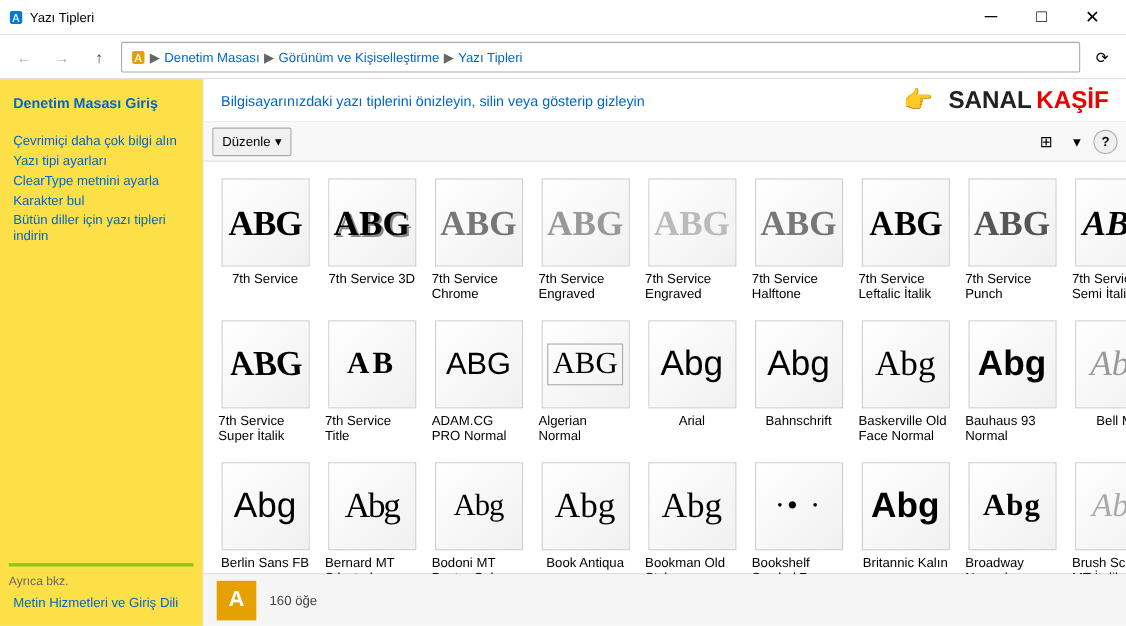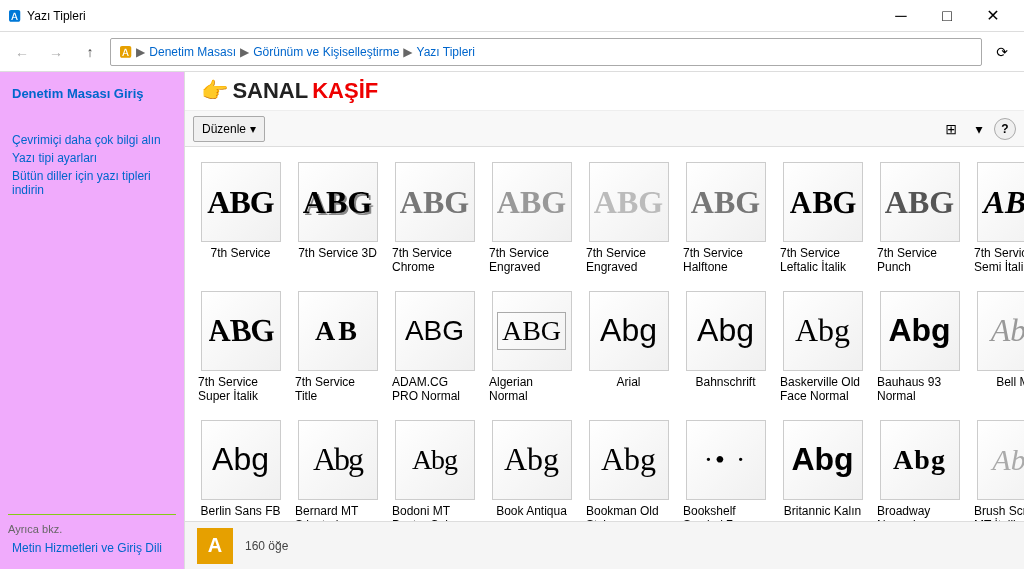--- a/index.html
+++ b/index.html
@@ -57,31 +57,31 @@
     .refresh-btn {
       width: 28px; height: 28px; border: none; background: transparent;
       cursor: pointer; font-size: 14px; display: flex; align-items: center; justify-content: center;
     }
 
     
     .main-layout { display: flex; height: calc(569px - 72px); }
 
     
     .sidebar {
-      width: 185px; background: #f0abfc; padding: 12px 8px;
+      width: 185px; background: #fde047; padding: 12px 8px;
       border-right: 1px solid #ddd; flex-shrink: 0;
-      display: flex; flex-direction: column; gap: 16px;
+      display: flex; flex-direction: column; gap: 4px;
     }
     .sidebar-link {
       color: #0066cc; text-decoration: none; font-size: 12px;
       padding: 2px 4px; cursor: pointer; display: block;
     }
     .sidebar-link.primary { font-size: 13px; font-weight: 600; margin-bottom: 6px; }
     .sidebar-section { margin-top: 6px; }
-    .also-see { margin-top: auto; padding-top: 8px; border-top: 1px solid #84cc16; }
+    .also-see { margin-top: auto; padding-top: 8px; border-top: 3px solid #84cc16; }
     .also-see-title { font-size: 11px; color: #666; margin-bottom: 4px; }
 
     
     .content-area { flex: 1; display: flex; flex-direction: column; background: #fff; overflow: hidden; }
 
     
     .content-toolbar {
       height: 36px; display: flex; align-items: center; padding: 4px 8px;
       border-bottom: 1px solid #ddd; gap: 8px; background: #f8f8f8;
     }
@@ -157,21 +157,21 @@
     
     .banner-section {
       display: flex; align-items: center; justify-content: space-between;
       padding: 6px 16px; border-bottom: 1px solid #eee;
     }
     .banner-text { color: #0066cc; font-size: 13px; }
     .logo-brand {
       display: flex; align-items: center; gap: 4px;
     }
     .logo-hand { font-size: 22px; }
-    .logo-text-sanal { color: #222; font-weight: 900; font-size: 22px; }
+    .logo-text-sanal { color: #222; font-weight: 900; font-size: 22px; margin-left: 10px; }
     .logo-text-kasif { color: #e00; font-weight: 700; font-size: 22px; }
   </style>
 </head>
 <body>
 
 <div class="title-bar">
   <div class="title-bar-left">
     <span class="title-bar-icon">🅰</span>
     <span>Yazı Tipleri</span>
   </div>
@@ -198,31 +198,34 @@
   <button class="refresh-btn">⟳</button>
 </div>
 
 <div class="main-layout">
 
   <div class="sidebar">
     <a class="sidebar-link primary">Denetim Masası Giriş</a>
     <div class="sidebar-section">
       <a class="sidebar-link">Çevrimiçi daha çok bilgi alın</a>
       <a class="sidebar-link">Yazı tipi ayarları</a>
+      <a class="sidebar-link">ClearType metnini ayarla</a>
+      <a class="sidebar-link">Karakter bul</a>
       <a class="sidebar-link">Bütün diller için yazı tipleri indirin</a>
     </div>
     <div class="also-see">
       <div class="also-see-title">Ayrıca bkz.</div>
       <a class="sidebar-link">Metin Hizmetleri ve Giriş Dili</a>
     </div>
   </div>
 
   <div class="content-area">
 
     <div class="banner-section">
+      <span class="banner-text">Bilgisayarınızdaki yazı tiplerini önizleyin, silin veya gösterip gizleyin</span>
       <div class="logo-brand">
         <span class="logo-hand">👉</span>
         <span class="logo-text-sanal">SANAL</span>
         <span class="logo-text-kasif">KAŞİF</span>
       </div>
     </div>
 
     <div class="content-toolbar">
       <button class="organize-btn">
         <span>Düzenle</span>

